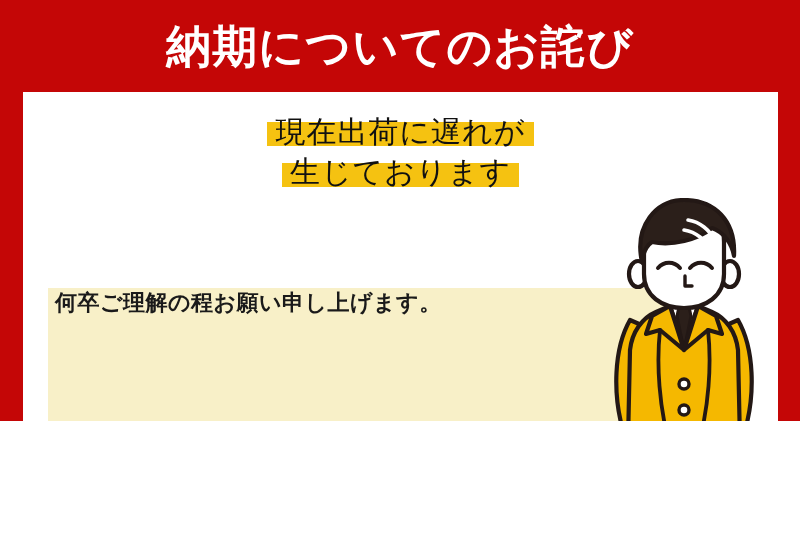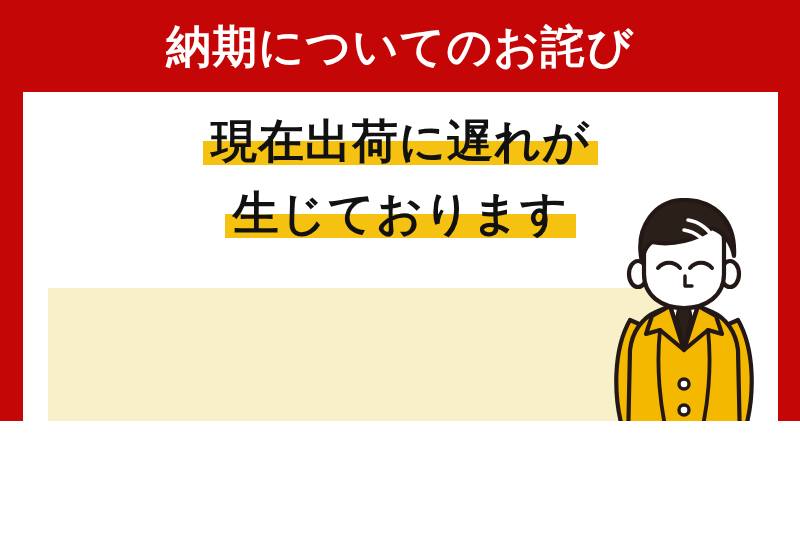--- a/index.html
+++ b/index.html
@@ -77,39 +77,39 @@
   .headline {
     position: absolute;
     left: 0; top: 22px;
     width: 755px;
     text-align: center;
     z-index: 3;
   }
   .headline-line {
     position: relative;
     display: inline-block;
-    font-size: 46px;
-    font-weight: bold;
+    font-size: 30px;
+    font-weight: normal;
     color: #111111;
     line-height: 1.18;
     letter-spacing: 1px;
     white-space: nowrap;
     padding: 0 8px;
   }
   .headline-line .hl-mark {
     position: absolute;
     left: 0;
     right: 0;
     bottom: 3px;
     height: 24px;
     background: #F5C211;
     z-index: -1;
   }
   .headline-line-2 {
-    margin-top: 18px;
+    margin-top: 5px;
   }
 
   
   .body-panel {
     position: absolute;
     left: 25px; top: 196px;
     width: 627px; height: 210px;
     background: #F8F0C8;
     z-index: 1;
   }
@@ -163,20 +163,21 @@
       <br>
       <div class="headline-line headline-line-2">
         <span class="hl-mark"></span>
         <span>生じております</span>
       </div>
     </div>
 
     <div class="body-panel"></div>
 
     <div class="body-text">
+      <div class="body-line">何卒ご理解の程お願い申し上げます。</div>
     </div>
 
     <div class="illustration">
       <svg viewBox="0 0 180 310" xmlns="http://www.w3.org/2000/svg">
         <g stroke="#231815" stroke-width="4.2" stroke-linejoin="round" stroke-linecap="round" fill="none">
 
           <path d="M52 236 L50 310 L78 310 L82 246 Z" fill="#F5B800"></path>
           <path d="M128 236 L130 310 L102 310 L98 246 Z" fill="#F5B800"></path>
           <path d="M90 250 L90 310" stroke-width="3.6"></path>
 

